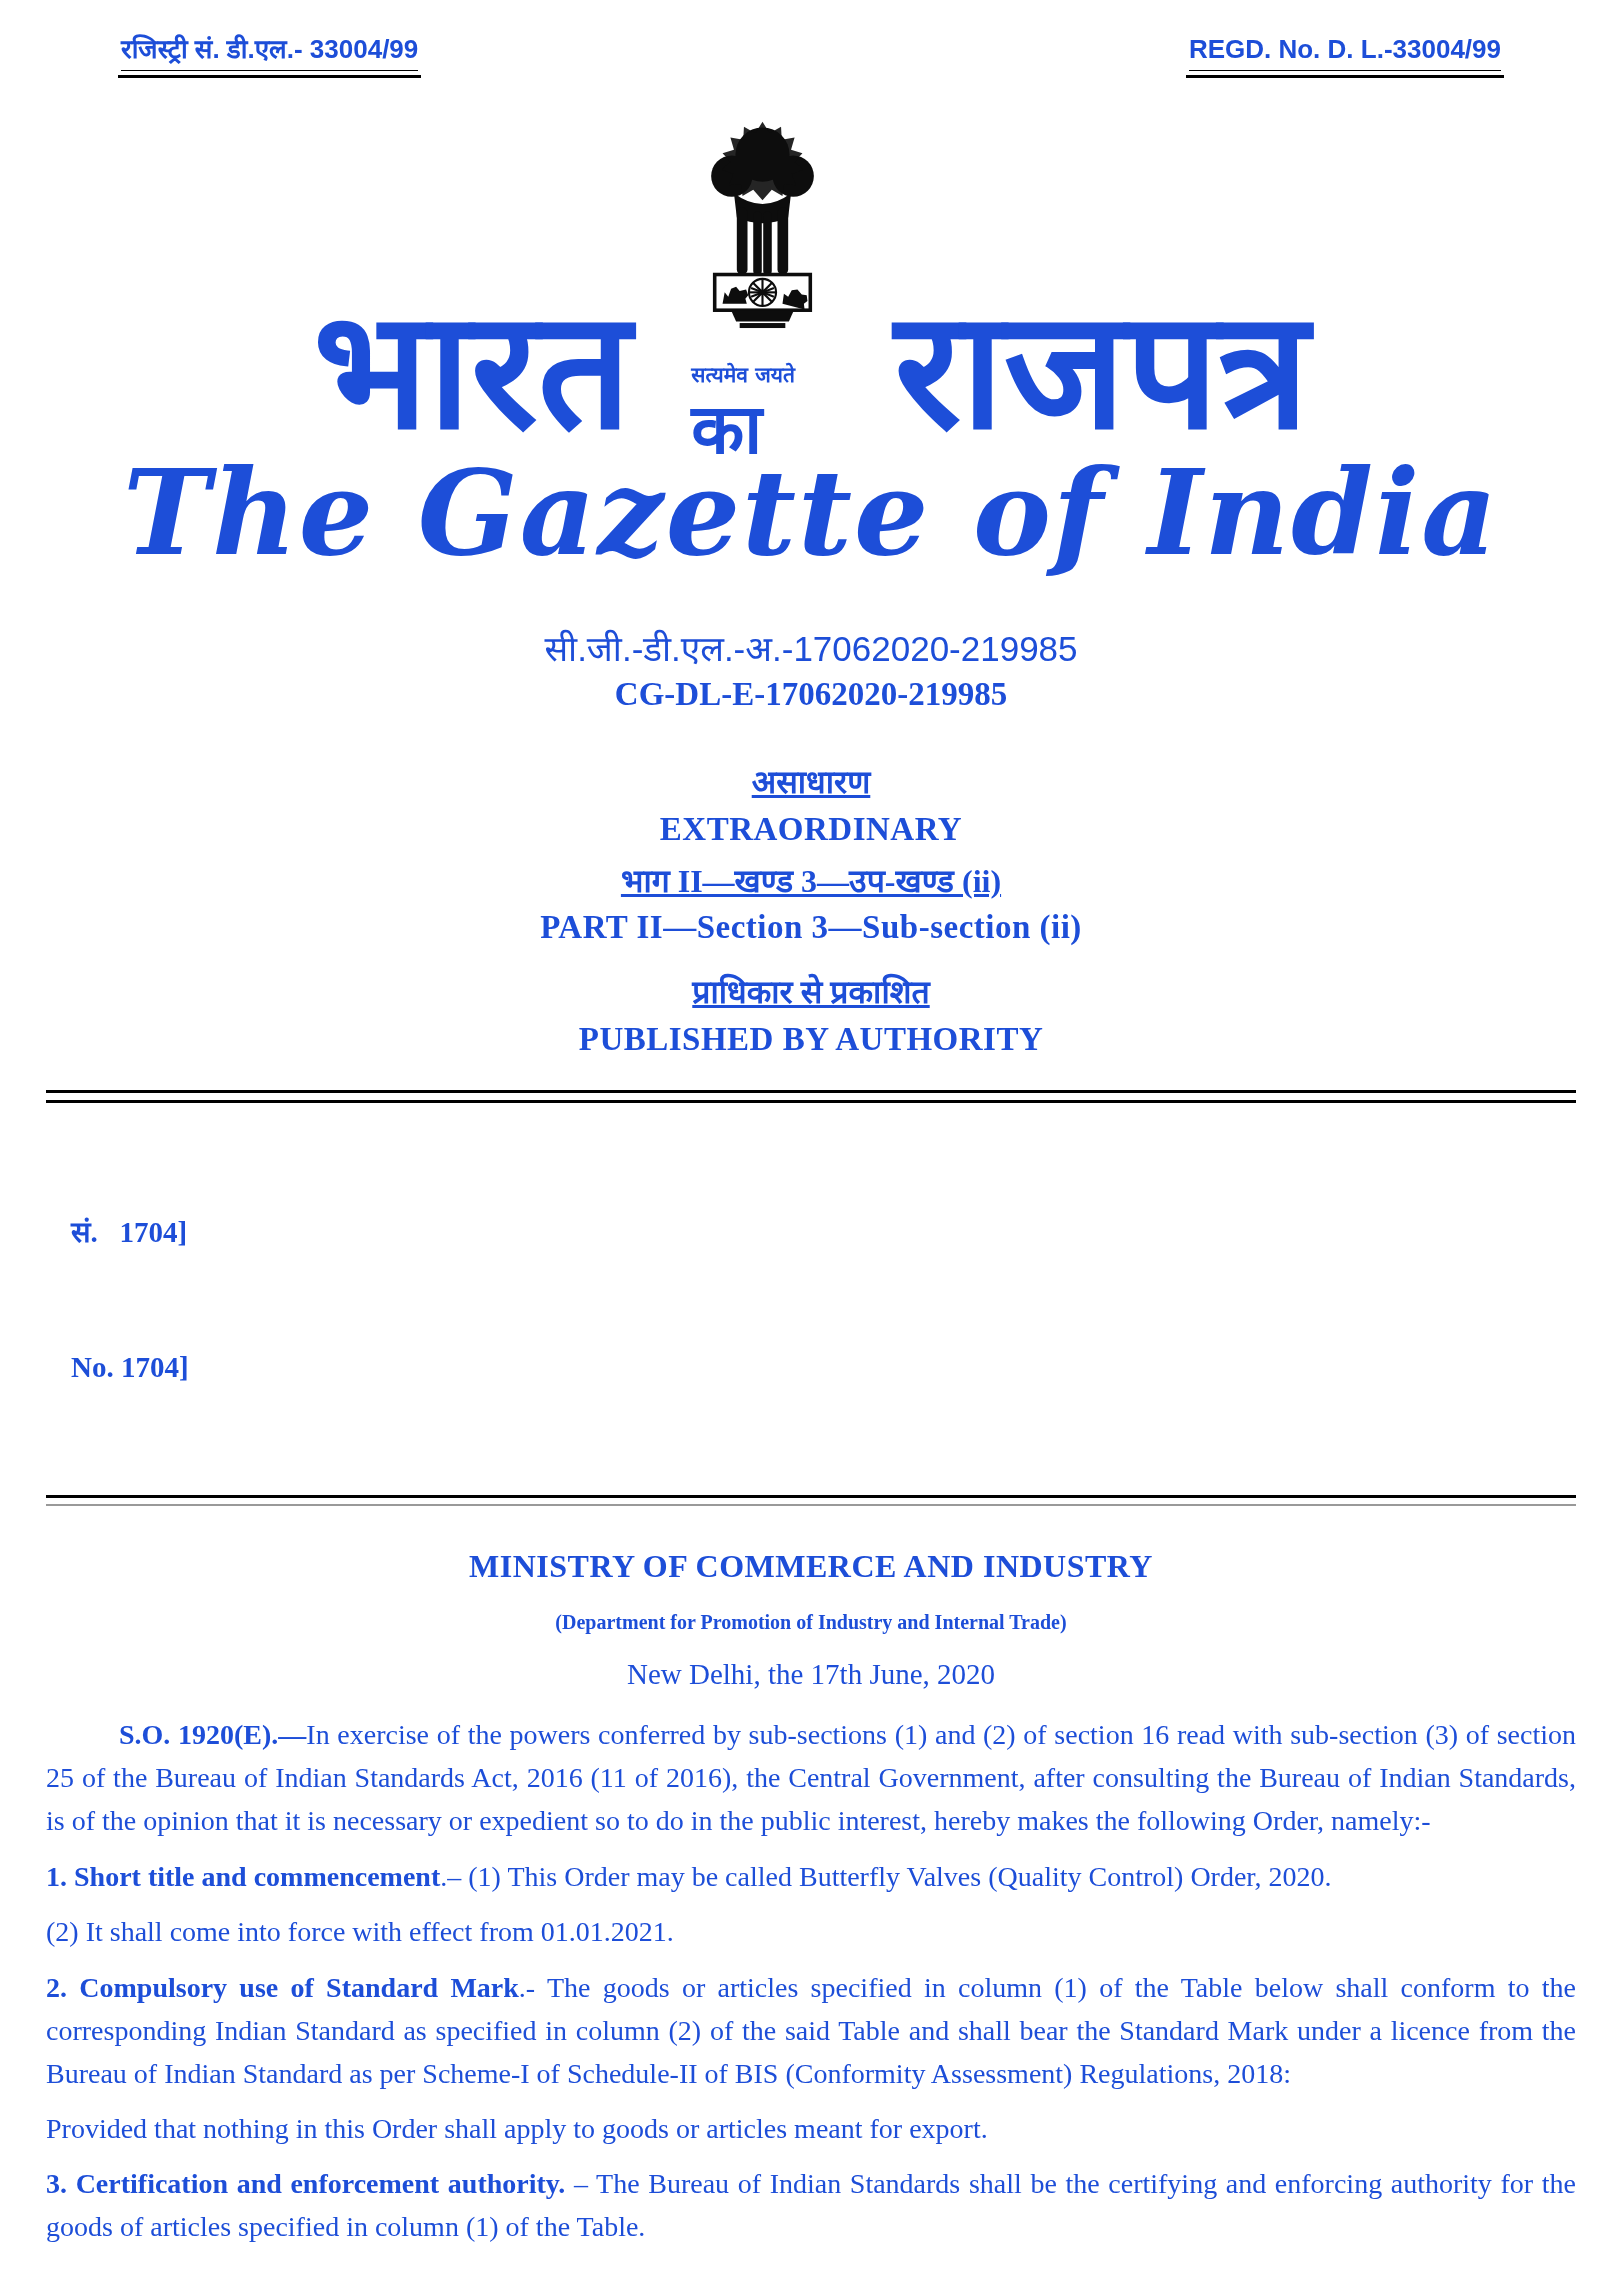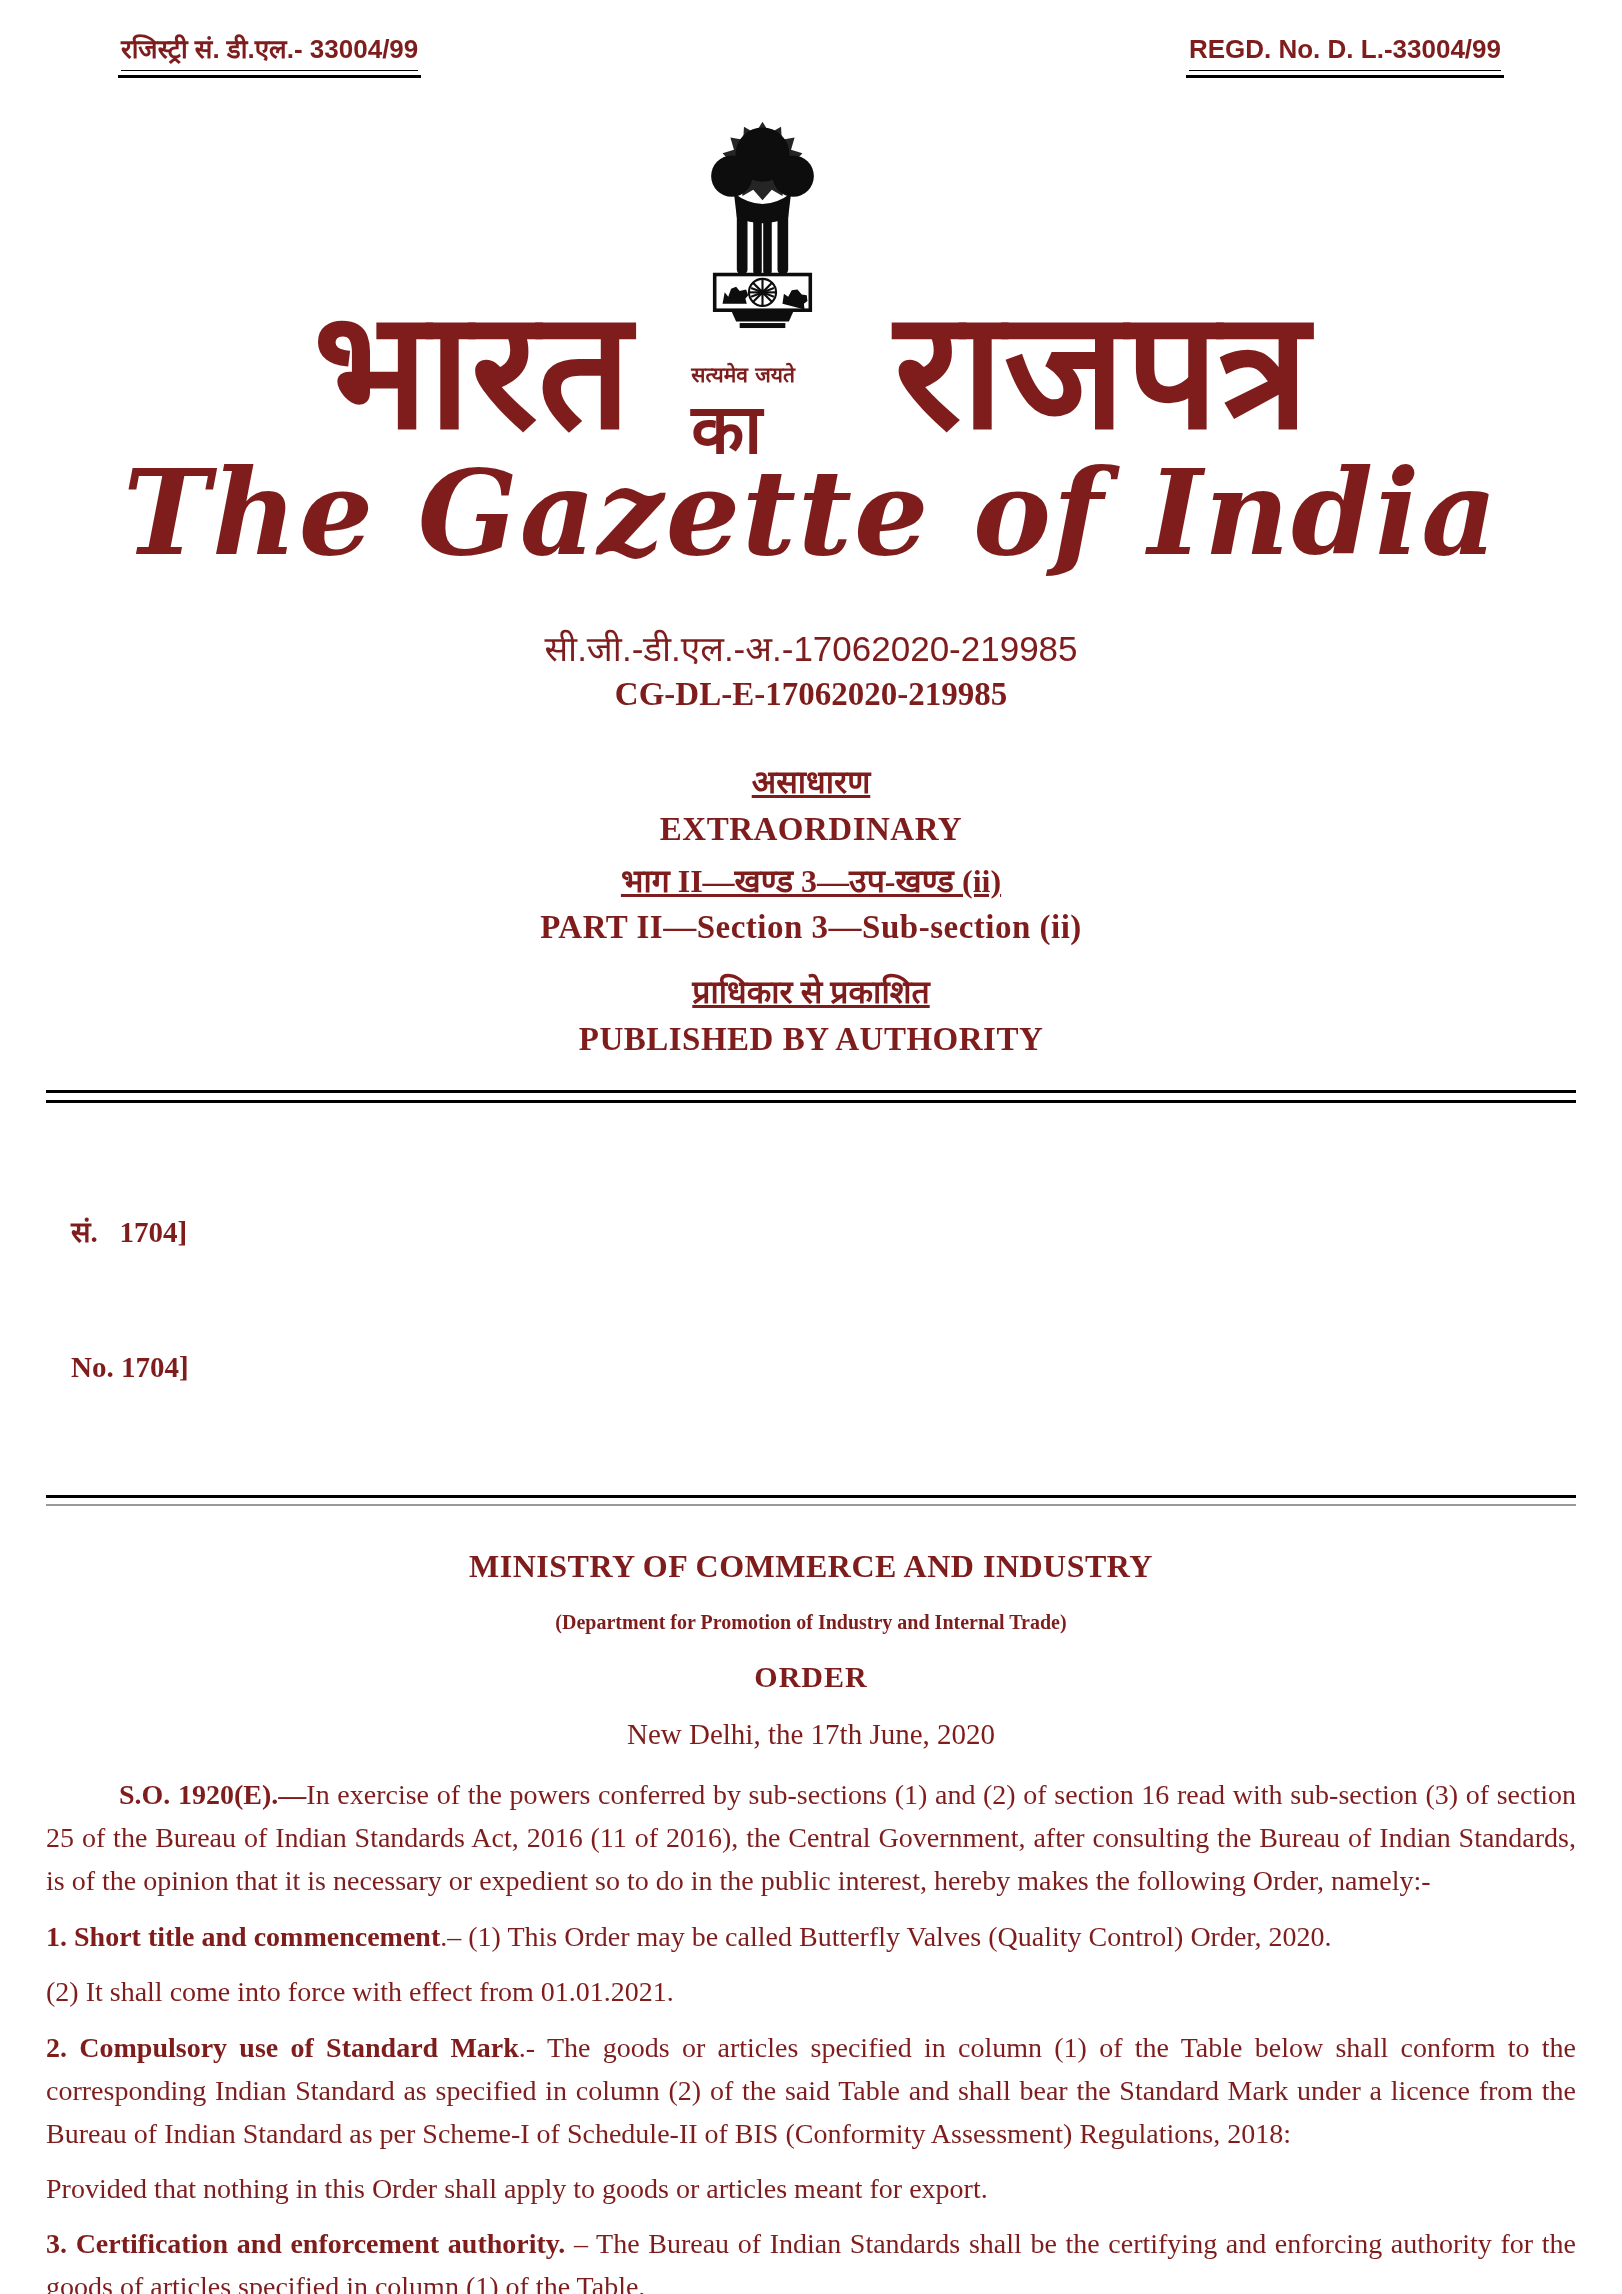--- a/index.html
+++ b/index.html
@@ -1,17 +1,17 @@
 <!DOCTYPE html>
 <html><head>
 <meta charset="utf-8">
 <style>
   html,body { margin:0; padding:0; background:#e8e8e8; }
   .page {
-    width:1622px; height:2294px; background:#ffffff; color:#7f1d1d;
+    width:1622px; height:2294px; background:#ffffff; color:#1d4ed8;
     margin:0 auto; overflow:hidden; position:relative;
     font-family:"Liberation Serif","DejaVu Serif",serif;
   }
   .content { padding:32.5px 46px 0 46px; }
 
   
   .regd-row { display:flex; justify-content:space-between; padding:0 75px; }
   .regd {
     font-family:"Liberation Sans","DejaVu Sans",sans-serif;
     font-weight:bold; font-size:26px; line-height:1.25;
@@ -134,21 +134,20 @@
     <div class="issue-row">
       <div class="issue-left">
         <div>सं.   1704]</div>
         <div>No. 1704]</div>
       </div>
     </div>
     <div class="double-rule bottom"></div>
 
     <div class="ministry">MINISTRY OF COMMERCE AND INDUSTRY</div>
     <div class="department">(Department for Promotion of Industry and Internal Trade)</div>
-    <div class="order-heading">ORDER</div>
     <div class="place-date">New Delhi, the 17th June, 2020</div>
 
     <p class="body-par first"><span class="b">S.O. 1920(E).—</span><span>In exercise of the powers conferred by sub-sections (1) and (2) of section 16 read with sub-section (3) of section 25 of the Bureau of Indian Standards Act, 2016 (11 of 2016), the Central Government, after consulting the Bureau of Indian Standards, is of the opinion that it is necessary or expedient so to do in the public interest, hereby makes the following Order, namely:-</span></p>
 
     <p class="body-par"><span class="b">1. Short title and commencement</span><span>.– (1) This Order may be called Butterfly Valves (Quality Control) Order, 2020.</span></p>
 
     <p class="body-par">(2) It shall come into force with effect from 01.01.2021.</p>
 
     <p class="body-par"><span class="b">2. Compulsory use of Standard Mark</span><span>.- The goods or articles specified in column (1) of the Table below shall conform to the corresponding Indian Standard as specified in column (2) of the said Table and shall bear the Standard Mark under a licence from the Bureau of Indian Standard as per Scheme-I of Schedule-II of BIS (Conformity Assessment) Regulations, 2018:</span></p>
 

